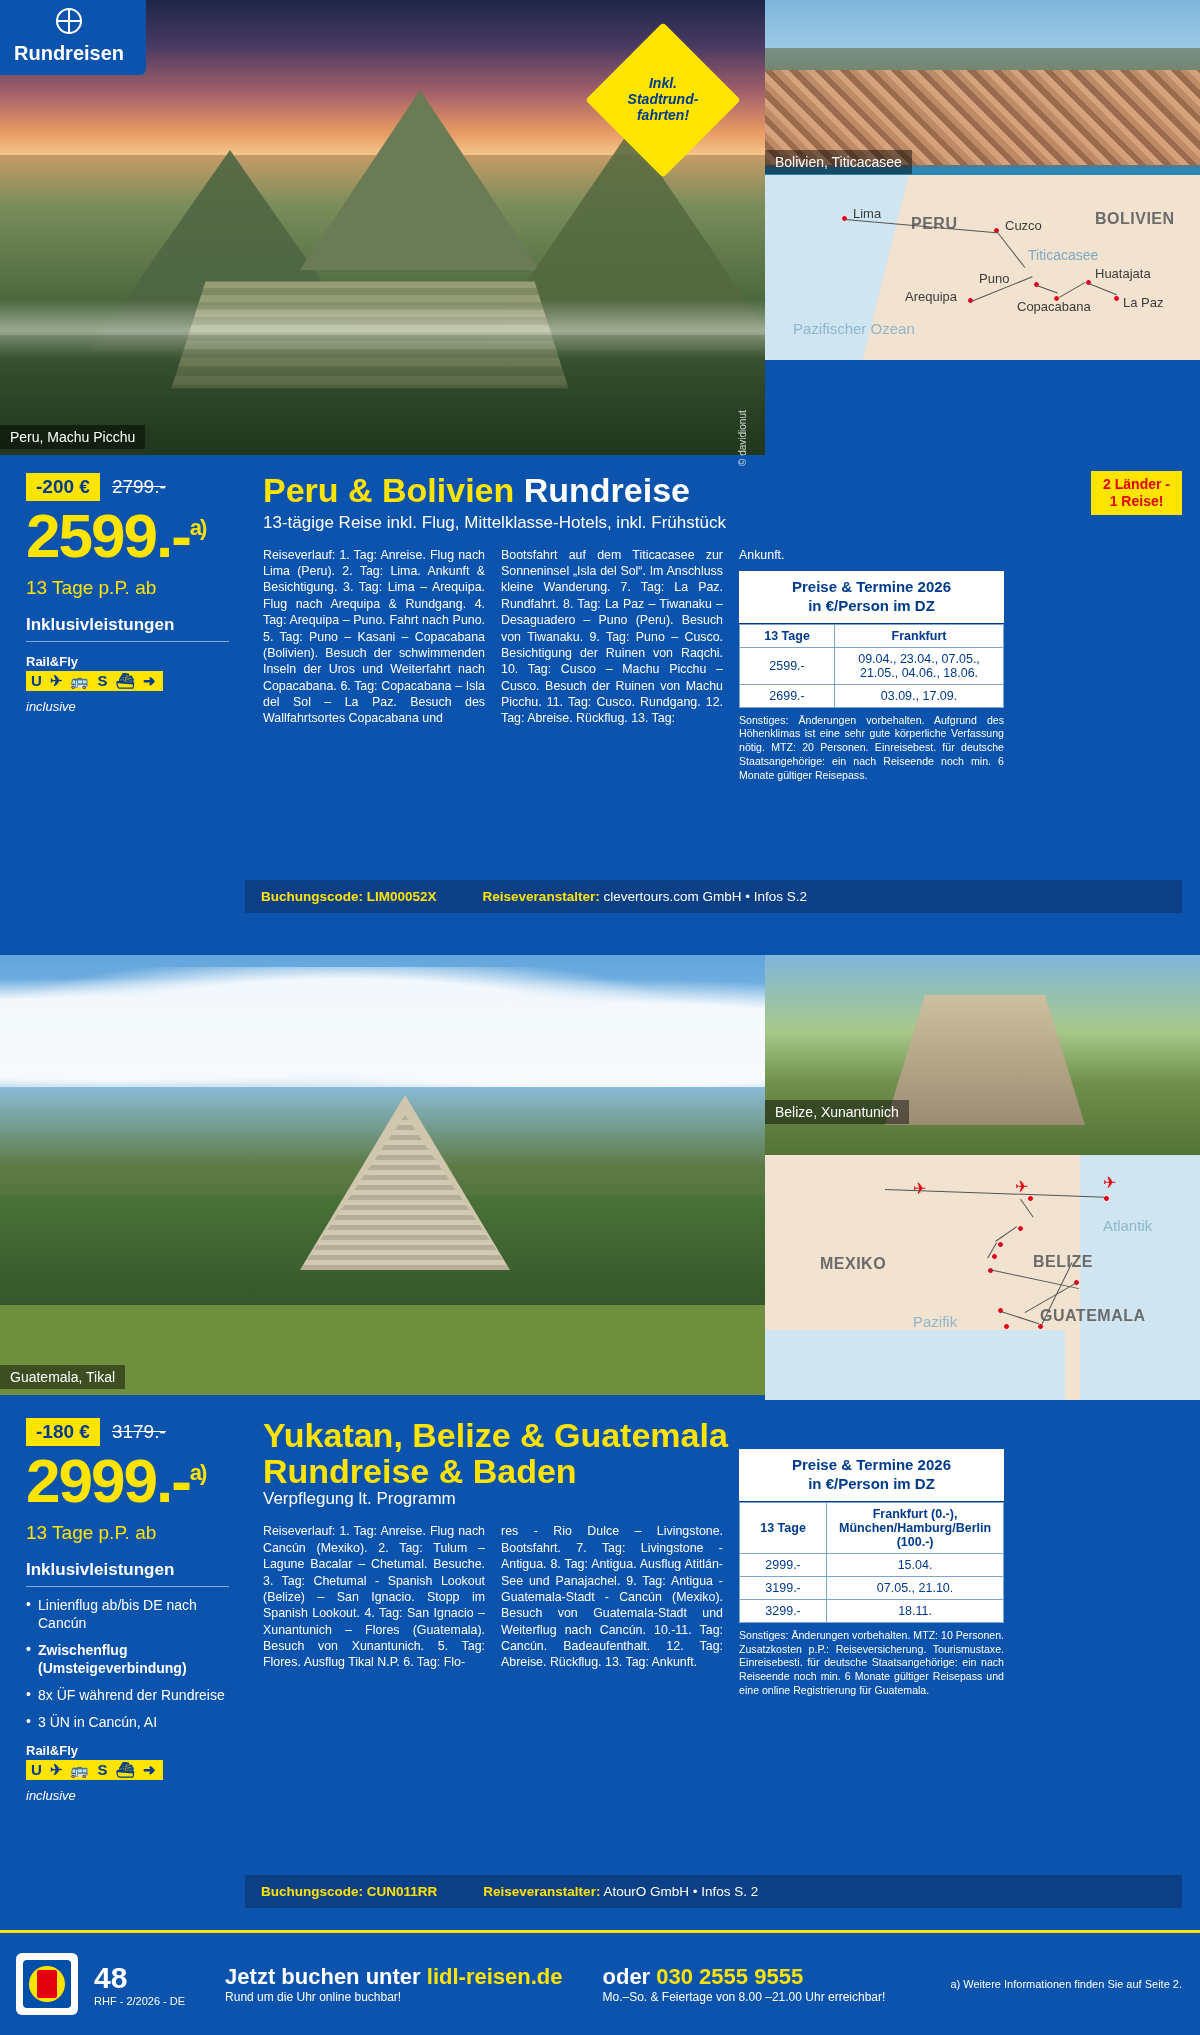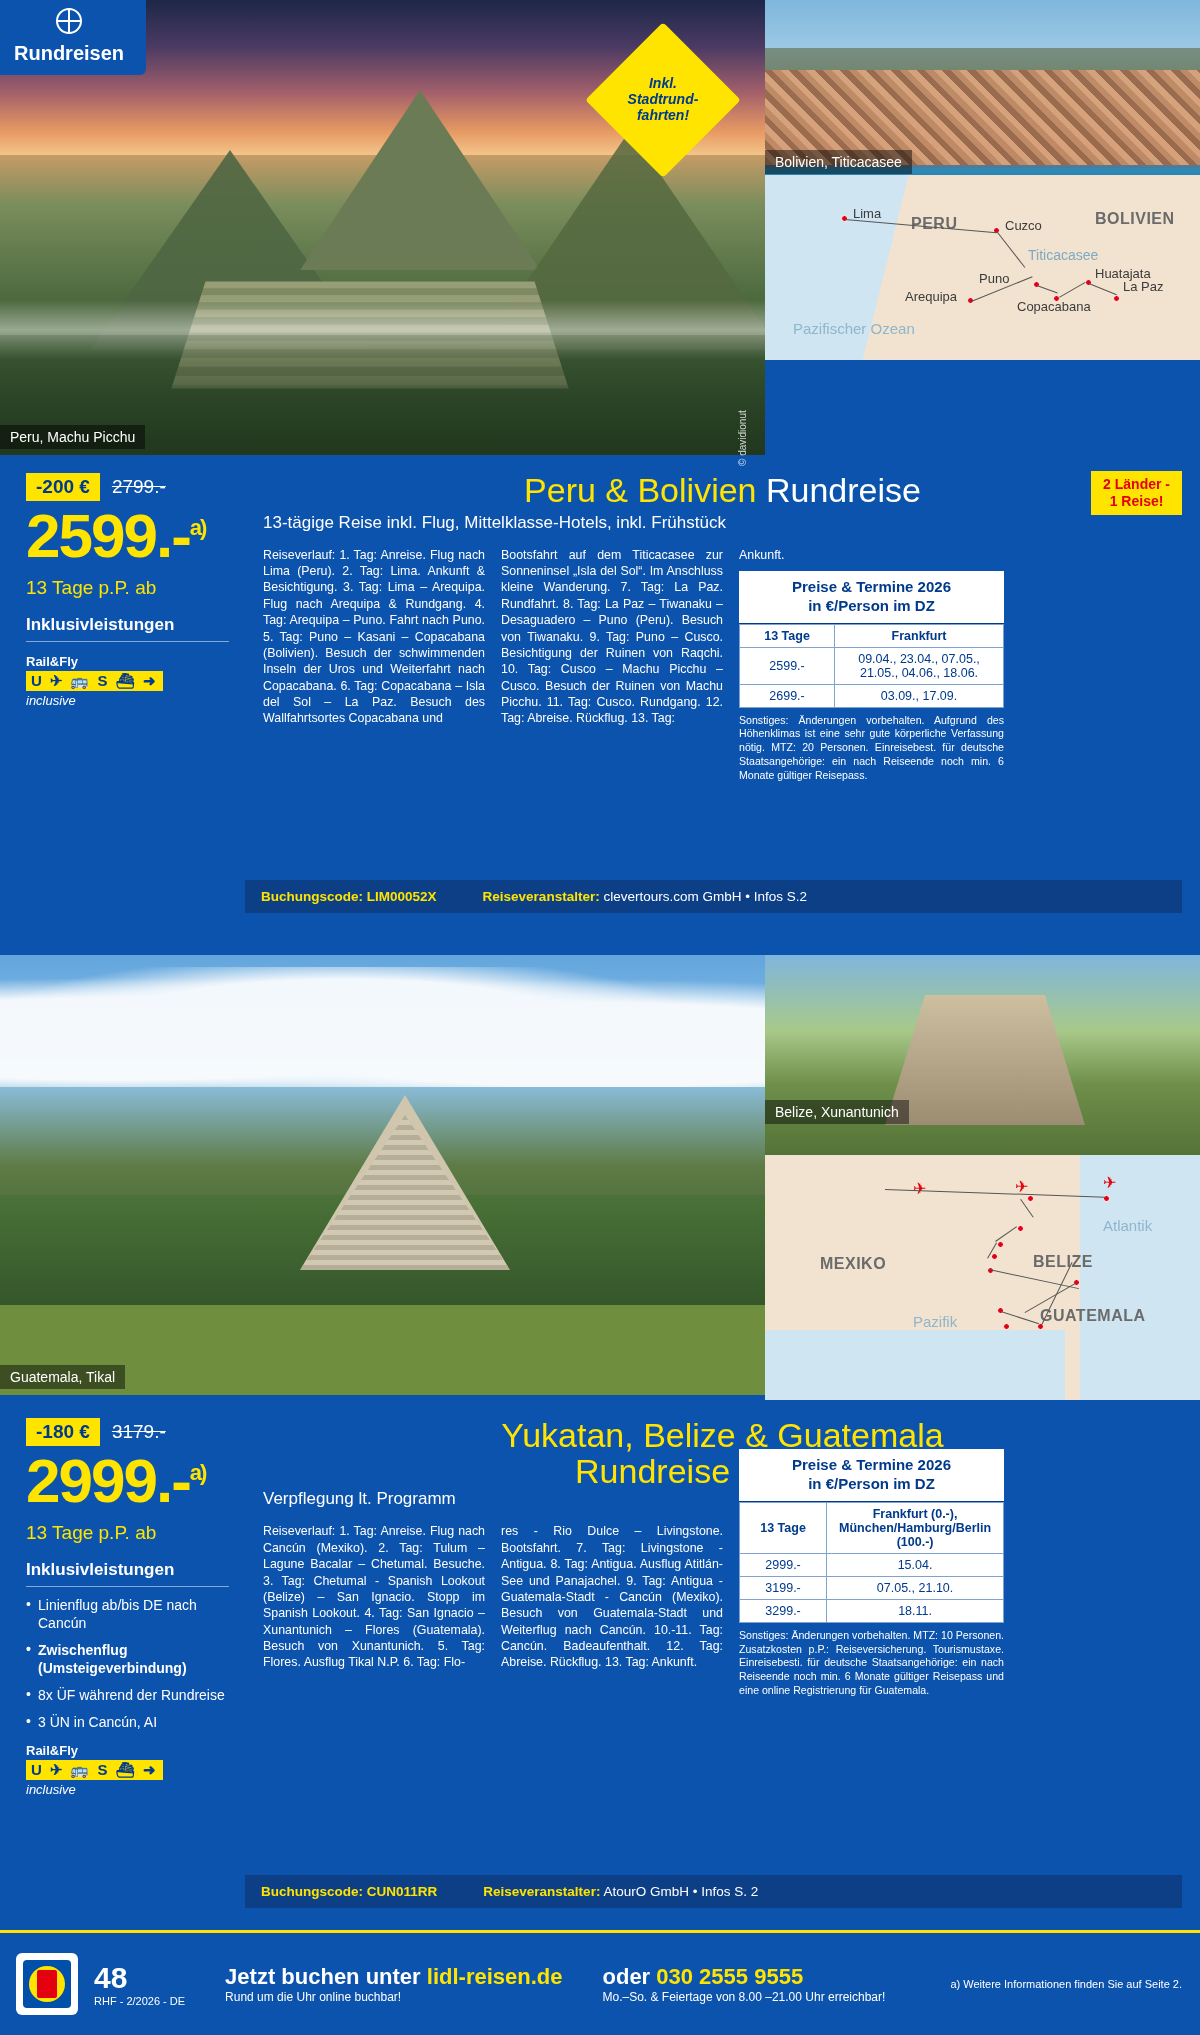--- a/index.html
+++ b/index.html
@@ -150,24 +150,24 @@
   .incl-title { font-size: 17px; font-weight: bold; margin-top: 16px; border-bottom: 1px solid rgba(255,255,255,.5); padding-bottom: 6px; }
   .incl-list { list-style: none; margin-top: 10px; }
   .incl-list li { font-size: 14px; line-height: 1.28; margin-bottom: 9px; position: relative; padding-left: 12px; }
   .incl-list li:before { content: "•"; position: absolute; left: 0; top: -1px; }
   .railfly { margin-top: 12px; }
   .railfly .rf-title { font-size: 13px; font-weight: bold; }
   .railfly .rf-icons {
     display: inline-block; background: #ffe400; color: #003a8c;
     font-size: 15px; letter-spacing: 2px; padding: 1px 5px; margin-top: 2px; font-weight: bold;
   }
-  .railfly .rf-sub { font-size: 13px; font-style: italic; margin-top: 2px; }
+  .railfly .rf-sub { font-size: 13px; font-style: italic; margin-top: 8px; }
 
   .content-col { position: absolute; left: 245px; top: 0; width: 955px; height: 470px; background: #0b53ad; padding: 18px 18px 0 18px; }
-  .h-title { font-size: 34px; font-weight: normal; color: #ffe400; line-height: 1.05; text-align: center; }
+  .h-title { font-size: 34px; font-weight: bold; color: #ffe400; line-height: 1.05; }
   .h-title span.white { color: #fff; }
   .h-sub { font-size: 17px; color: #fff; margin-top: 4px; }
   .laender-badge {
     position: absolute; right: 18px; top: 16px; background: #ffe400; color: #e3000f;
     font-size: 14px; font-weight: bold; text-align: center; padding: 5px 12px; line-height: 1.2;
   }
 
   .cols { display: flex; gap: 16px; margin-top: 14px; color: #fff; }
   .col-text { width: 222px; font-size: 12.4px; line-height: 1.32; text-align: justify; }
 
@@ -345,21 +345,21 @@
     <span class="m-dot" style="left:202px; top:122px;"></span>
     <span class="m-label" style="left:140px; top:114px;">Arequipa</span>
 
     <span class="m-dot" style="left:288px; top:120px;"></span>
     <span class="m-label" style="left:252px; top:124px;">Copacabana</span>
 
     <span class="m-dot" style="left:320px; top:104px;"></span>
     <span class="m-label" style="left:330px; top:91px;">Huatajata</span>
 
     <span class="m-dot" style="left:348px; top:120px;"></span>
-    <span class="m-label" style="left:358px; top:104px;">La Paz</span>
+    <span class="m-label" style="left:358px; top:120px;">La Paz</span>
 
     <span class="m-line" style="left:80px; top:44px; width:152px; transform: rotate(5deg);"></span>
     <span class="m-line" style="left:206px; top:126px; width:66px; transform: rotate(-22deg);"></span>
     <span class="m-line" style="left:272px; top:110px; width:22px; transform: rotate(20deg);"></span>
     <span class="m-line" style="left:294px; top:122px; width:30px; transform: rotate(-30deg);"></span>
     <span class="m-line" style="left:324px; top:108px; width:30px; transform: rotate(22deg);"></span>
     <span class="m-line" style="left:232px; top:56px; width:46px; transform: rotate(52deg);"></span>
   </div>
 
   <div class="band1">

